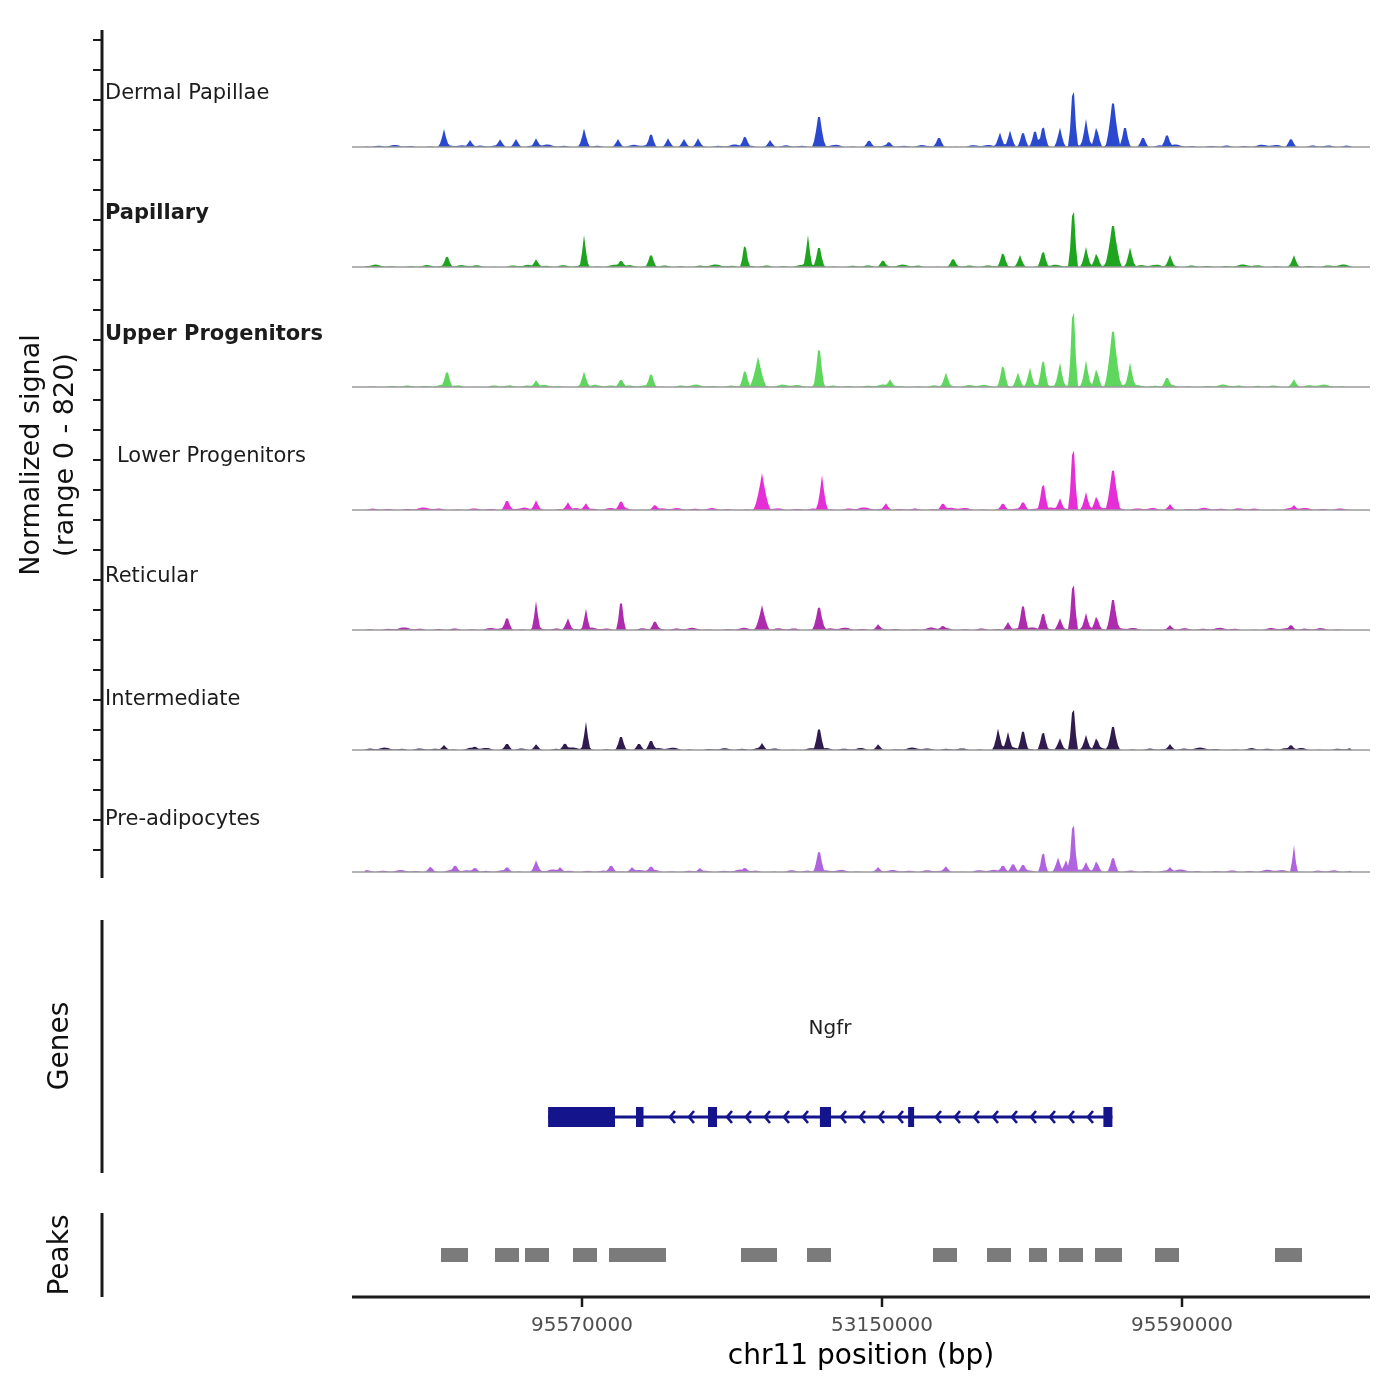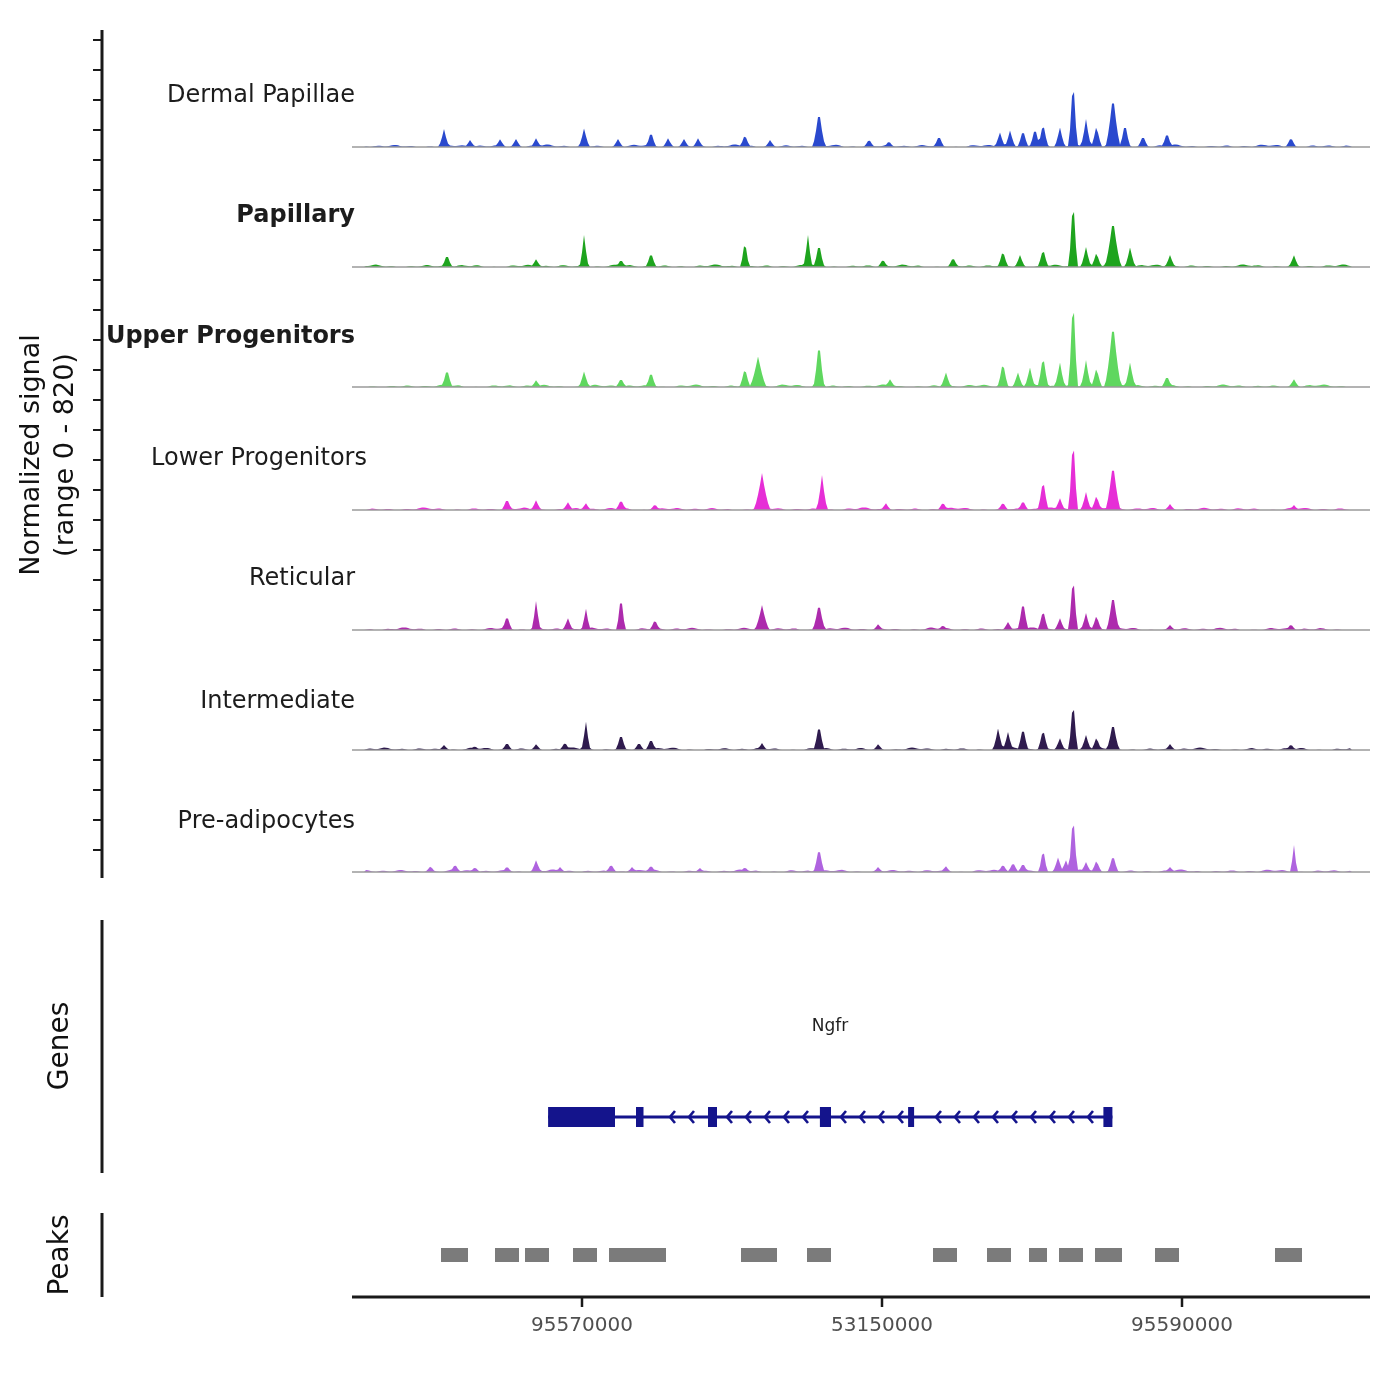--- a/index.html
+++ b/index.html
@@ -1,29 +1,29 @@
 <!DOCTYPE html>
 <html><head>
 <meta charset="utf-8">
 <style>
   html,body{margin:0;padding:0;background:#ffffff;}
   #fig{position:relative;width:1400px;height:1400px;background:#ffffff;overflow:hidden;
        font-family:"DejaVu Sans","Liberation Sans",sans-serif;color:#1a1a1a;}
   #plot{position:absolute;left:0;top:0;}
-  .track-label{position:absolute;left:105px;width:250px;text-align:right;
-               font-size:24px;color:#1c1c1c;white-space:nowrap;}
+  .track-label{position:absolute;left:105px;width:250px;text-align:left;
+               font-size:21px;color:#1c1c1c;white-space:nowrap;}
   .rot-label{position:absolute;transform:translate(-50%,-50%) rotate(-90deg);
              white-space:nowrap;text-align:center;font-size:28px;color:#111;}
   .ylab{line-height:1.25;font-size:27px;}
   .xtick-label{position:absolute;width:240px;margin-left:-120px;text-align:center;
                font-size:20px;color:#4f4f4f;}
   .axis-title{position:absolute;width:500px;margin-left:-250px;text-align:center;
               font-size:28px;color:#000;}
   .gene-name{position:absolute;width:160px;margin-left:-80px;text-align:center;
-             font-size:17px;color:#1f1f1f;}
+             font-size:20px;color:#1f1f1f;}
 </style>
 </head>
 <body>
 
 <div id="fig">
   <svg id="plot" width="1400" height="1400">
       <g>
         <path d="M352,147L352,147.0L354,147.0L356,147.0L358,147.0L360,147.0L362,147.0L364,147.0L366,146.4L368,146.8L370,147.0L372,146.8L374,146.3L376,145.9L378,145.7L380,145.8L382,146.1L384,146.5L386,146.6L388,146.3L390,145.8L392,145.3L394,144.9L396,144.9L398,145.3L400,145.9L402,146.4L404,146.6L406,146.5L408,146.3L410,146.1L412,146.1L414,146.6L416,147.0L418,147.0L420,147.0L422,147.0L424,147.0L426,147.0L428,146.6L430,146.5L432,146.6L434,146.9L436,147.0L438,146.8L440,143.5L442,137.2L444,129.0L446,137.2L448,143.5L450,145.4L452,145.8L454,146.1L456,146.1L458,145.8L460,145.5L462,145.3L464,145.5L466,145.7L468,143.2L470,139.9L472,142.9L474,145.5L476,146.3L478,145.8L480,145.6L482,145.7L484,146.1L486,146.5L488,146.6L490,146.4L492,146.0L494,145.5L496,145.3L498,142.8L500,139.2L502,142.5L504,145.3L506,147.0L508,147.0L510,146.9L512,145.5L514,142.6L516,139.0L518,142.6L520,145.5L522,147.0L524,147.0L526,147.0L528,146.3L530,145.8L532,145.4L534,142.3L536,138.2L538,141.9L540,145.1L542,145.6L544,145.0L546,144.6L548,144.5L550,144.8L552,145.4L554,146.0L556,146.4L558,146.5L560,146.2L562,145.9L564,145.8L566,146.0L568,146.5L570,147.0L572,147.0L574,147.0L576,147.0L578,146.4L580,143.6L582,137.0L584,128.4L586,136.3L588,143.1L590,146.7L592,146.6L594,146.2L596,145.8L598,145.7L600,145.9L602,146.4L604,147.0L606,147.0L608,147.0L610,147.0L612,146.9L614,145.5L616,142.6L618,139.0L620,142.6L622,145.5L624,147.0L626,146.7L628,146.1L630,145.4L632,144.9L634,144.8L636,145.0L638,145.4L640,145.7L642,145.7L644,145.4L646,145.1L648,141.4L650,134.8L652,134.8L654,141.4L656,145.9L658,147.0L660,147.0L662,146.9L664,145.4L666,142.3L668,138.2L670,141.9L672,145.1L674,147.0L676,147.0L678,146.9L680,145.5L682,142.6L684,139.0L686,142.6L688,145.5L690,146.6L692,146.8L694,145.4L696,142.3L698,138.2L700,141.9L702,145.1L704,146.5L706,147.0L708,147.0L710,147.0L712,147.0L714,146.5L716,146.0L718,145.8L720,145.9L722,146.1L724,146.4L726,146.3L728,146.0L730,145.4L732,144.8L734,144.5L736,144.5L738,145.0L740,145.5L742,142.2L744,136.8L746,137.4L748,142.6L750,145.7L752,145.8L754,146.3L756,147.0L758,147.0L760,147.0L762,147.0L764,147.0L766,145.7L768,143.2L770,139.9L772,142.9L774,145.5L776,147.0L778,147.0L780,146.5L782,145.9L784,145.4L786,145.3L788,145.5L790,146.0L792,146.5L794,146.7L796,146.6L798,146.3L800,145.9L802,145.8L804,145.9L806,146.4L808,146.9L810,147.0L812,147.0L814,141.2L816,130.7L818,117.0L820,117.0L822,130.7L824,141.2L826,146.0L828,146.0L830,145.8L832,145.3L834,144.9L836,144.8L838,145.0L840,145.6L842,146.3L844,146.9L846,147.0L848,147.0L850,146.7L852,146.5L854,146.6L856,147.0L858,147.0L860,147.0L862,147.0L864,146.5L866,144.3L868,141.1L870,140.7L872,144.0L874,146.2L876,146.4L878,146.6L880,146.4L882,145.9L884,145.4L886,144.8L888,142.3L890,142.6L892,145.0L894,146.5L896,146.7L898,146.6L900,146.3L902,145.9L904,145.7L906,145.9L908,146.2L910,146.7L912,146.9L914,146.7L916,146.3L918,145.7L920,145.2L922,145.0L924,145.3L926,145.7L928,146.1L930,146.3L932,146.2L934,145.8L936,142.8L938,137.9L940,137.9L942,142.8L944,146.2L946,147.0L948,147.0L950,147.0L952,147.0L954,146.9L956,146.8L958,147.0L960,147.0L962,147.0L964,147.0L966,147.0L968,146.3L970,145.6L972,145.2L974,145.2L976,145.4L978,145.8L980,146.0L982,145.9L984,145.6L986,145.2L988,144.9L990,145.0L992,145.5L994,146.1L996,143.9L998,138.5L1000,132.4L1002,139.1L1004,144.3L1006,144.0L1008,138.1L1010,130.4L1012,137.4L1014,143.5L1016,146.7L1018,145.8L1020,140.6L1022,133.3L1024,133.3L1026,140.6L1028,145.8L1030,145.6L1032,139.9L1034,131.8L1036,131.8L1038,139.9L1040,138.6L1042,128.5L1044,127.4L1046,137.7L1048,145.0L1050,147.0L1052,147.0L1054,146.9L1056,142.9L1058,135.7L1060,127.5L1062,136.5L1064,143.4L1066,146.5L1068,146.1L1070,129.7L1072,96.0L1074,92.0L1076,126.9L1078,145.0L1080,145.6L1082,141.6L1084,131.7L1086,119.0L1088,131.7L1090,141.6L1092,144.3L1094,137.2L1096,127.7L1098,132.7L1100,141.1L1102,146.5L1104,146.7L1106,144.7L1108,134.8L1110,120.8L1112,103.6L1114,103.6L1116,120.8L1118,134.8L1120,144.7L1122,138.2L1124,128.0L1126,128.0L1128,138.2L1130,145.3L1132,147.0L1134,147.0L1136,147.0L1138,146.2L1140,142.8L1142,137.9L1144,137.9L1146,142.8L1148,146.2L1150,147.0L1152,147.0L1154,146.8L1156,146.1L1158,145.5L1160,145.3L1162,145.4L1164,141.7L1166,135.6L1168,135.6L1170,141.7L1172,145.0L1174,144.6L1176,144.5L1178,144.8L1180,145.4L1182,146.1L1184,146.5L1186,146.7L1188,146.5L1190,146.2L1192,146.1L1194,146.3L1196,146.7L1198,147.0L1200,147.0L1202,147.0L1204,147.0L1206,146.8L1208,146.2L1210,145.9L1212,146.0L1214,146.3L1216,146.6L1218,146.8L1220,146.7L1222,146.3L1224,145.8L1226,145.5L1228,145.6L1230,146.1L1232,146.7L1234,147.0L1236,147.0L1238,147.0L1240,146.7L1242,146.3L1244,146.1L1246,146.2L1248,146.5L1250,146.8L1252,146.9L1254,146.6L1256,146.0L1258,145.3L1260,144.8L1262,144.7L1264,144.9L1266,145.3L1268,145.7L1270,145.8L1272,145.6L1274,145.3L1276,145.1L1278,145.1L1280,145.6L1282,146.3L1284,147.0L1286,146.2L1288,143.3L1290,139.2L1292,139.6L1294,143.6L1296,146.4L1298,147.0L1300,147.0L1302,147.0L1304,147.0L1306,147.0L1308,146.4L1310,145.8L1312,145.5L1314,145.6L1316,146.0L1318,146.4L1320,146.6L1322,146.5L1324,146.1L1326,145.7L1328,145.5L1330,145.6L1332,146.1L1334,146.6L1336,147.0L1338,147.0L1340,146.9L1342,146.4L1344,145.9L1346,145.6L1348,145.7L1350,146.0L1352,147.0L1354,147.0L1356,147.0L1358,147.0L1360,147.0L1362,147.0L1364,147.0L1366,147.0L1368,147.0L1370,147.0L1370,147Z" fill="#2A49CE"></path>
         <line x1="352" y1="147" x2="1370" y2="147" stroke="#9a9a9a" stroke-width="1.4"></line>
       </g>
@@ -151,13 +151,14 @@
 
   <div class="rot-label" style="left:58px;top:1046px;">Genes</div>
   <div class="rot-label" style="left:58px;top:1255px;">Peaks</div>
 
   <div class="gene-name" style="left:830px;top:1015px;">Ngfr</div>
 
   <div class="xtick-label" style="left:582px;top:1312px;">95570000</div>
   <div class="xtick-label" style="left:882px;top:1312px;">53150000</div>
   <div class="xtick-label" style="left:1182px;top:1312px;">95590000</div>
 
+  <div class="axis-title" style="left:861px;top:1338px;">chr11 position (bp)</div>
 </div>
 
 </body></html>

